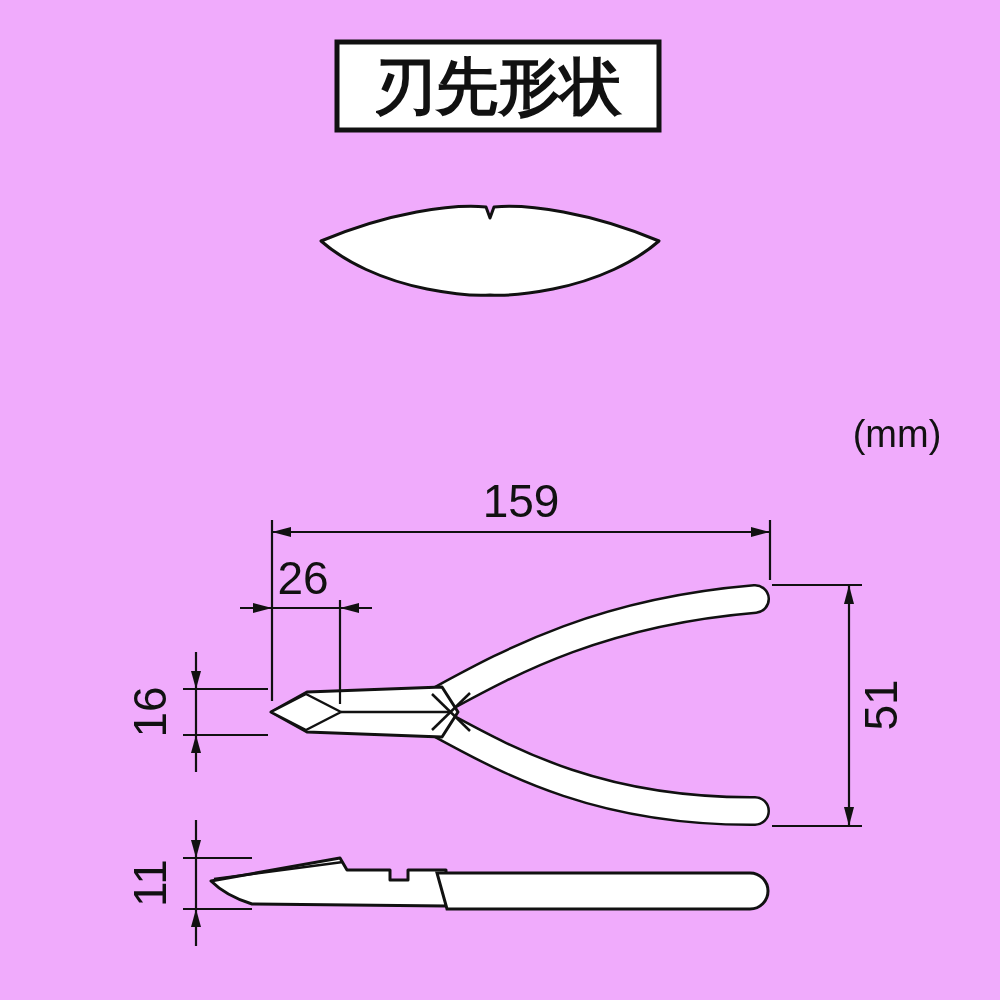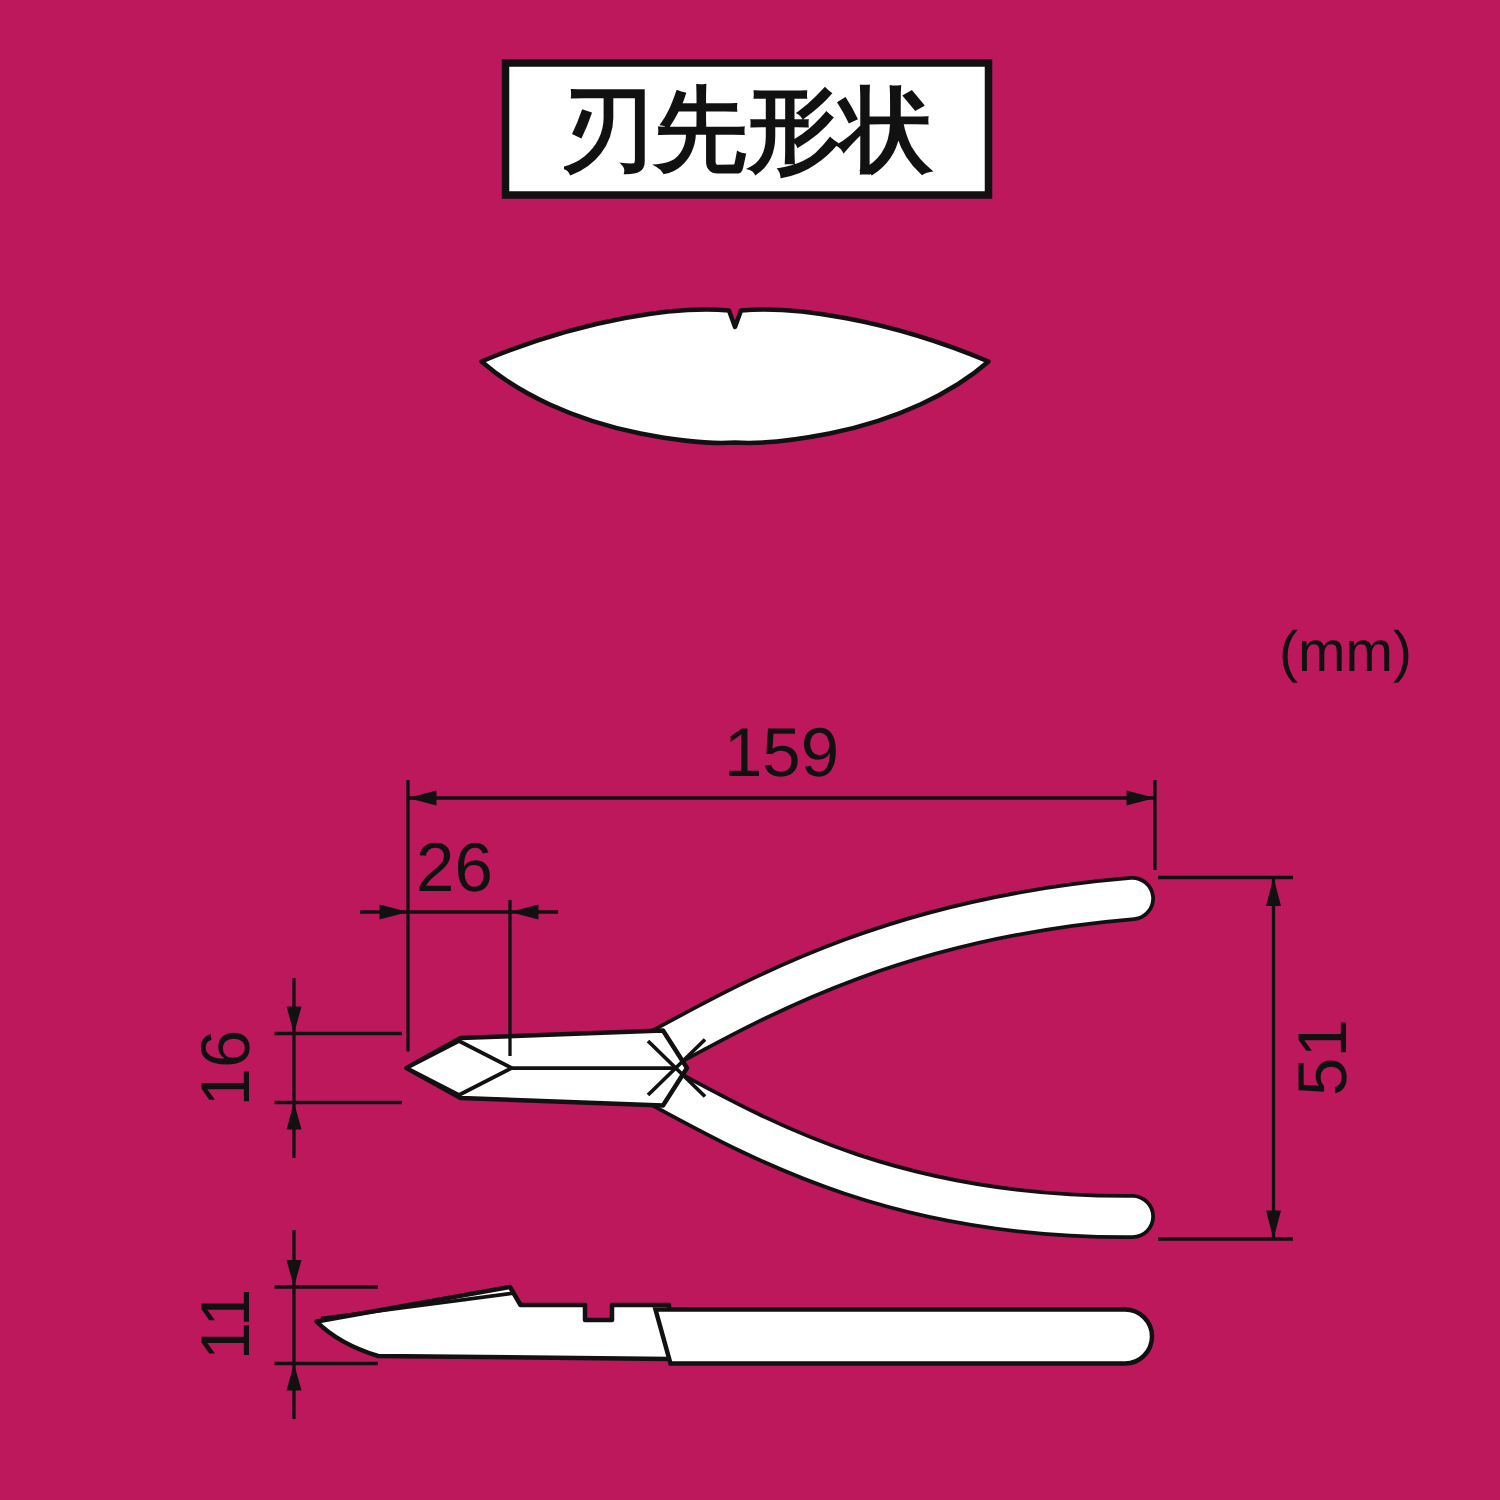--- a/index.html
+++ b/index.html
@@ -4,21 +4,21 @@
 <style>
   html, body {
     margin: 0;
     padding: 0;
     background: #ffffff;
   }
   .stage {
     position: relative;
     width: 1000px;
     height: 1000px;
-    background: #be185d;
+    background: #f0abfc;
     overflow: hidden;
   }
   svg {
     display: block;
   }
   svg text {
     font-family: "Liberation Sans", "DejaVu Sans", sans-serif;
   }
   .dim-label {
     font-size: 46px;

